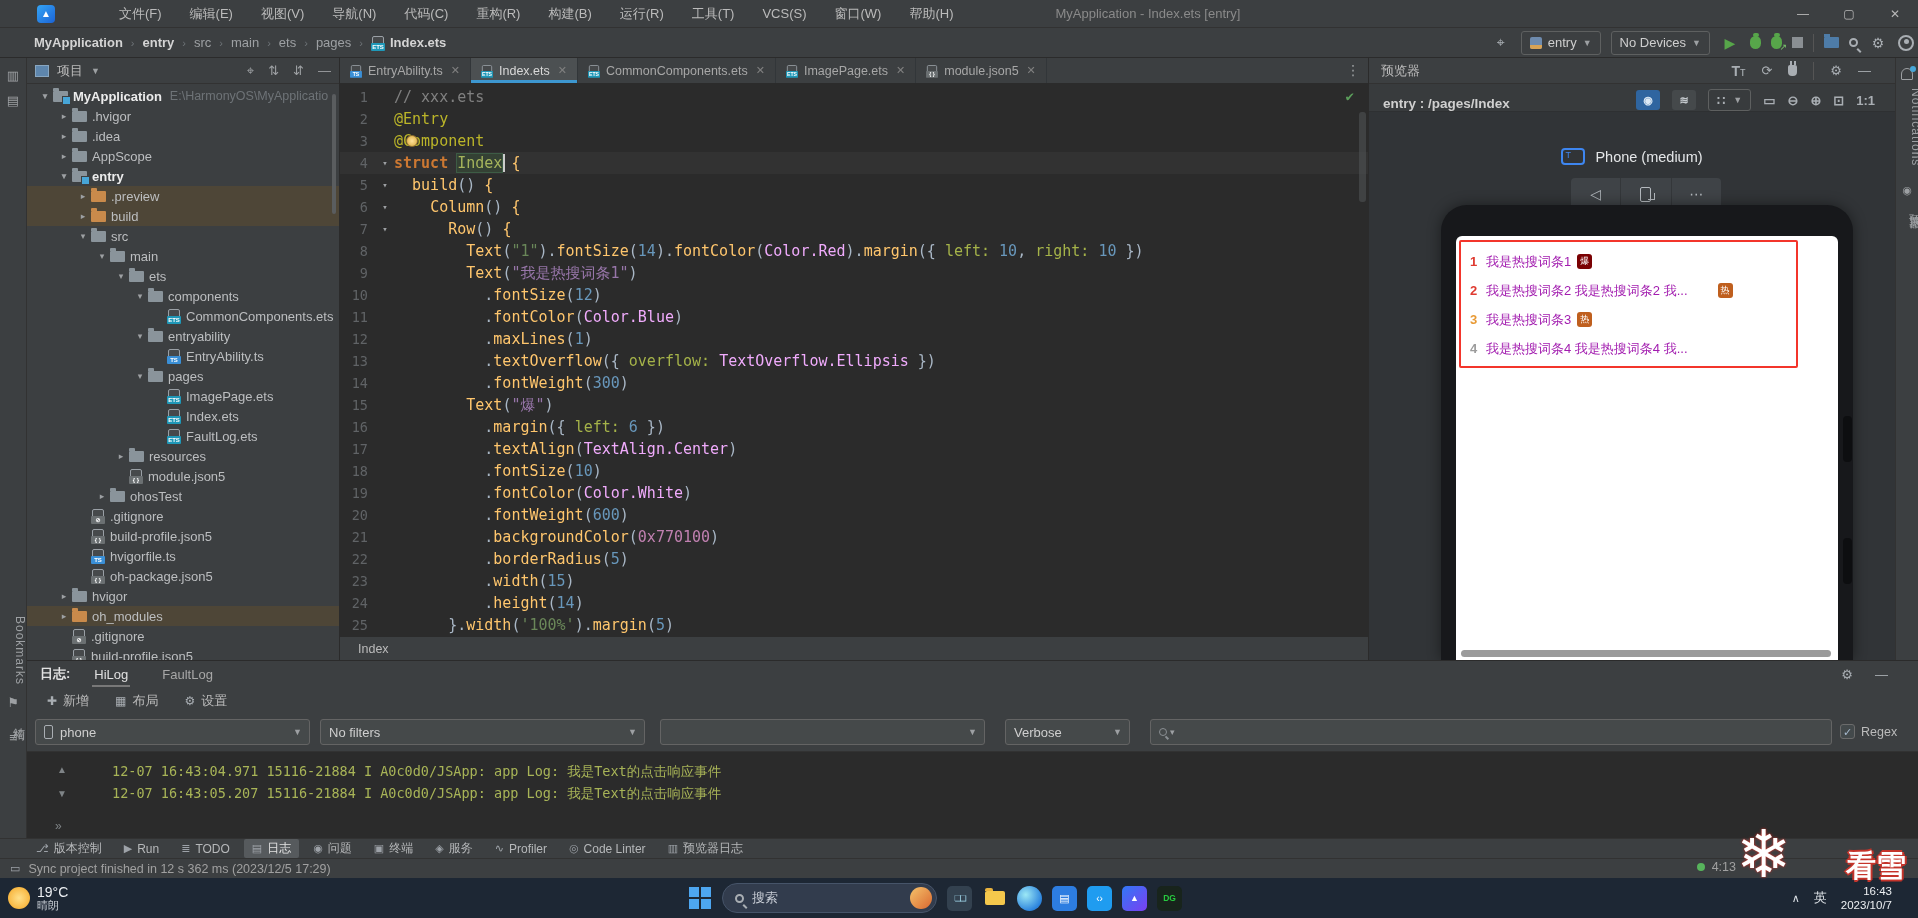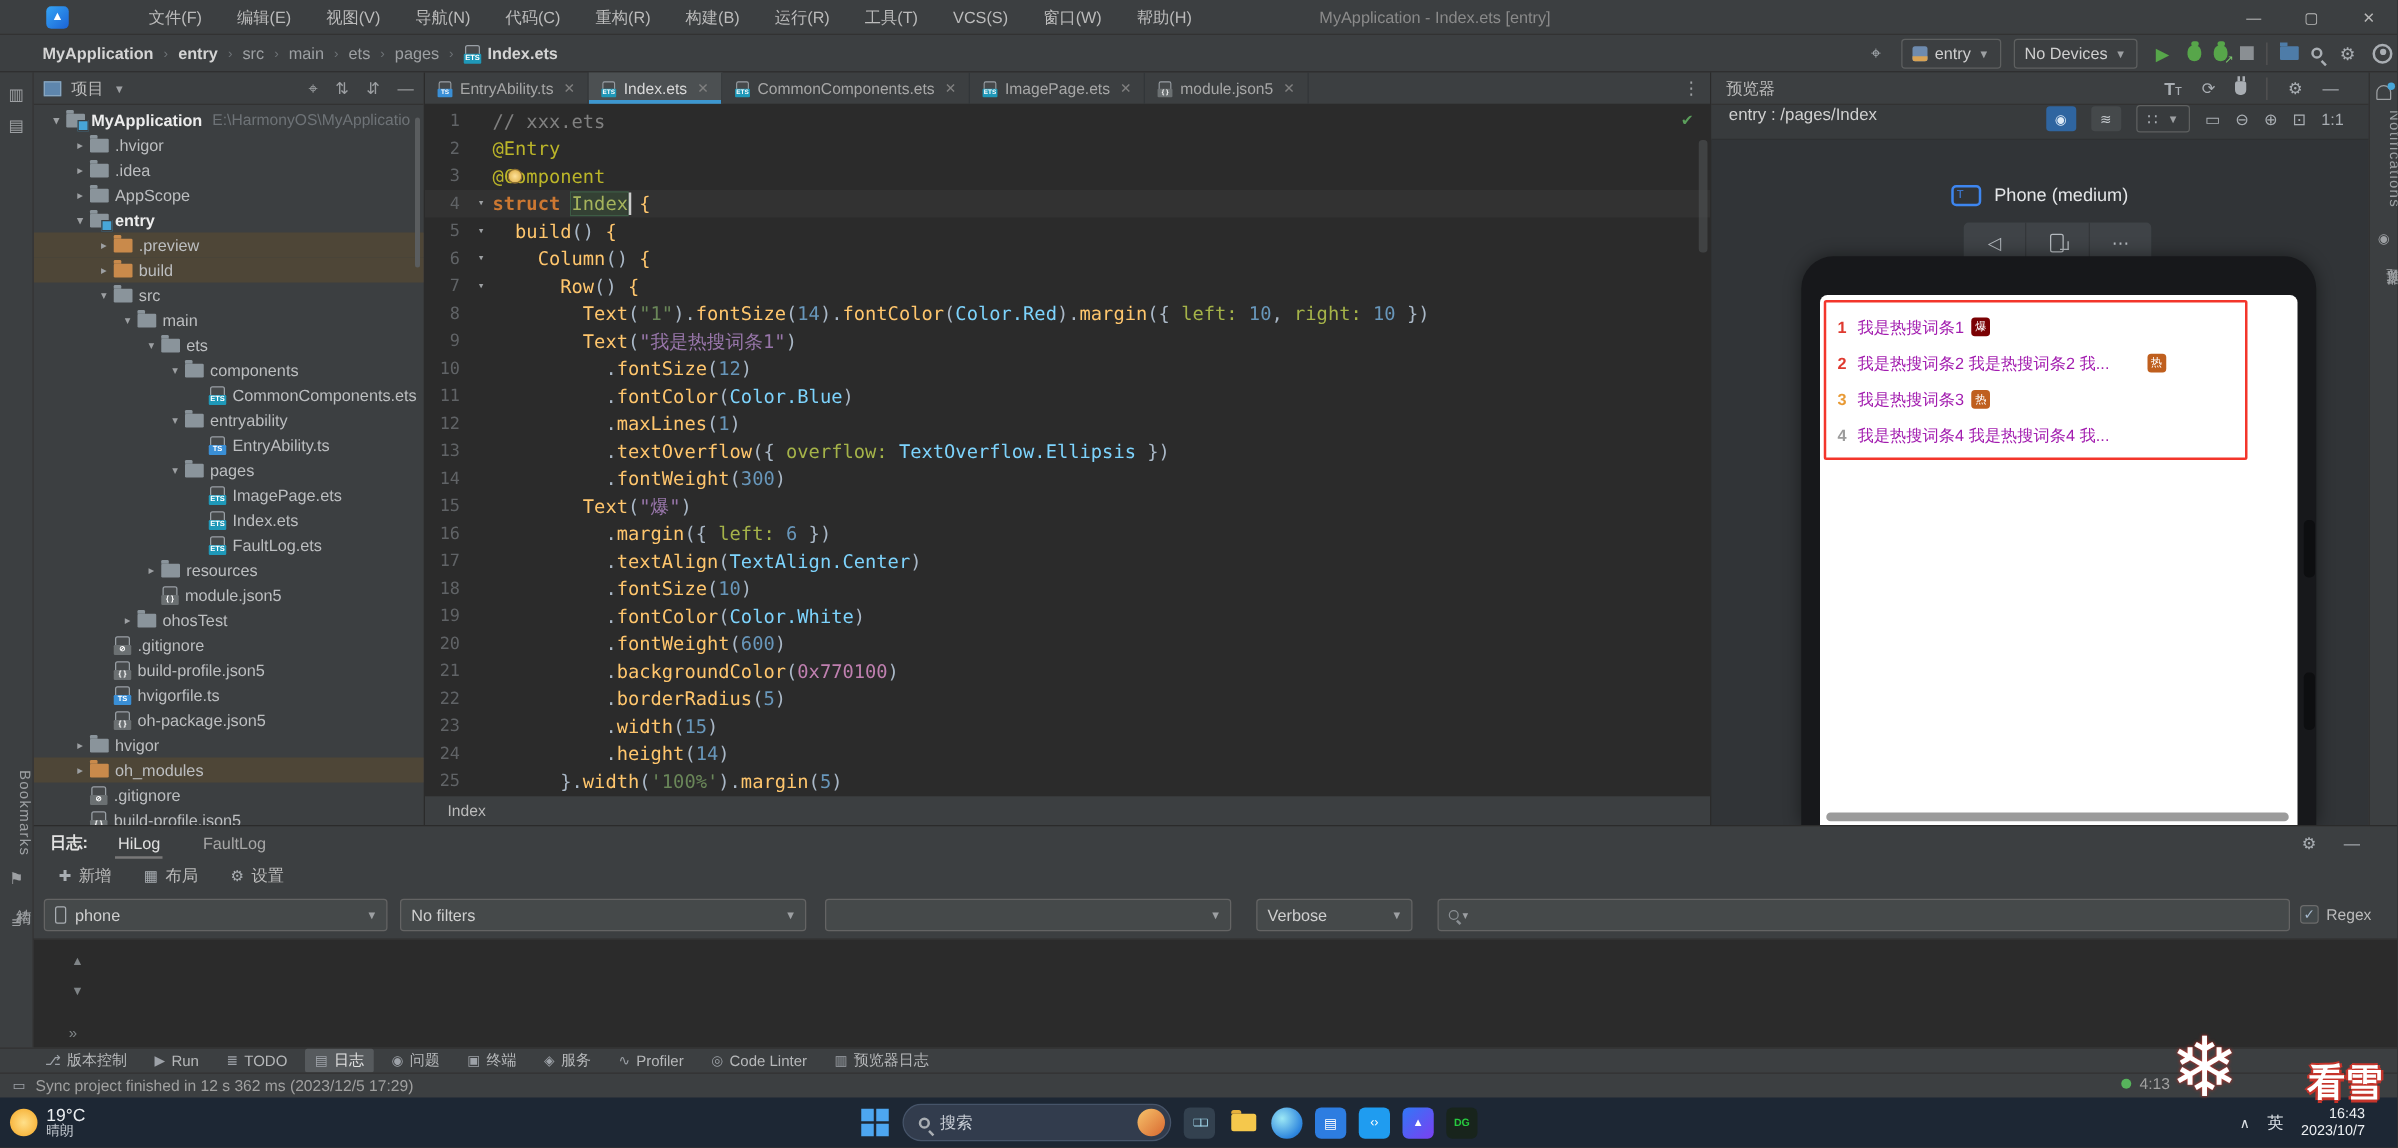--- a/index.html
+++ b/index.html
@@ -76,37 +76,37 @@
   .tab .close { color:#808080; font-size:11px; margin-left:2px; }
   .tab.active { background:#4C5052; color:#D8D8D8; box-shadow:inset 0 -3px 0 #3D97D0; }
   #tab-more { position:absolute; right:8px; top:4px; color:#9DA0A3; font-size:14px; }
   #code { position:relative; height:552px; overflow:hidden; font-family:"DejaVu Sans Mono", monospace; font-size:15px; padding-top:2px; }
   .line { display:flex; height:22px; line-height:22px; white-space:pre; }
   .line.caret-line { background:#323232; }
   .ln { width:36px; min-width:36px; text-align:right; padding-right:8px; color:#606366; font-size:13.5px; }
   .fold { width:18px; min-width:18px; color:#9DA0A3; font-size:9px; text-align:center; }
   .c-cmt{color:#808080} .c-ann{color:#BBB529} .c-kw{color:#CC7832;font-weight:bold}
   .c-fn{color:#FFC66D} .c-str{color:#6A8759} .c-cstr{color:#9876AA}
-  .c-num{color:#6897BB} .c-hex{color:#C080B0} .c-cls{color:#7dd3fc}
+  .c-num{color:#6897BB} .c-hex{color:#C080B0} .c-cls{color:#f0abfc}
   .c-key{color:#A5B349} .c-pun{color:#A9B7C6} .c-brace{color:#FFC66D}
   .c-sel{color:#A5B35C;background:#344134;box-shadow:0 0 0 1px #3D5C45}
   #bulb { position:absolute; left:66px; top:51px; width:12px; height:12px; border-radius:50%; background:radial-gradient(#FFE29A,#D7A73B); border:1px solid #8D6E2F; }
   #caret { position:absolute; left:163px; top:70px; width:1.5px; height:18px; background:#CCCCCC; }
   #ed-check { position:absolute; right:14px; top:4px; color:#5B9E5B; font-size:14px; }
   #ed-scroll { position:absolute; right:2px; top:28px; width:7px; height:90px; background:#4A4D4F; border-radius:3px; opacity:.7; }
   #ed-breadcrumb { height:24px; background:#3C3F41; border-top:1px solid #2B2B2B; display:flex; align-items:center; padding-left:18px; color:#BBBBBB; font-size:12.5px; }
 
   
   #preview { left:1368px; top:58px; width:527px; height:602px; background:#313437; border-left:1px solid #2B2B2B; }
   #pv-header { height:26px; background:#3C3F41; display:flex; align-items:center; padding:0 24px 0 12px; color:#BBBBBB; font-size:13px; border-bottom:1px solid #323232; }
   #pv-header .hicons { margin-left:auto; display:flex; gap:16px; align-items:center; color:#A9AEB3; font-size:13px; }
   .ic-tt { font-size:12px; } .ic-tt b { font-size:14px; }
   .ic-plug { width:9px; height:11px; background:#A9AEB3; border-radius:2px 2px 4px 4px; position:relative; display:inline-block; }
   .ic-plug::before { content:""; position:absolute; top:-4px; left:1.5px; width:2px; height:4px; background:#A9AEB3; box-shadow:4px 0 0 #A9AEB3; }
-  #pv-route { height:28px; background:#383B3D; display:flex; align-items:flex-start; padding:0 20px 0 14px; color:#D0D0D0; font-size:13.5px; border-bottom:1px solid #2E3032; }
+  #pv-route { height:28px; background:#383B3D; display:flex; align-items:flex-end; padding:0 20px 0 14px; color:#D0D0D0; font-size:13.5px; border-bottom:1px solid #2E3032;font-weight:bold; }
   #pv-route .hicons { margin-left:auto; display:flex; gap:12px; align-items:center; color:#A9AEB3; font-size:13px; }
   .eyebox { width:24px; height:20px; background:#2F65A0; border-radius:3px; display:flex; align-items:center; justify-content:center; color:#DCE9F5; font-size:11px; }
   .layerbox { width:24px; height:20px; background:#45494B; border-radius:3px; display:flex; align-items:center; justify-content:center; color:#C5CACE; font-size:11px; }
   .gridbox { display:flex; align-items:center; gap:8px; border:1px solid #5E6060; border-radius:3px; height:22px; padding:0 8px; }
   #pv-canvas { position:relative; height:548px; }
   #dev-label { position:absolute; left:0; right:0; top:36px; display:flex; align-items:center; justify-content:center; gap:10px; color:#E4E6E8; font-size:14.5px; }
   .phone-ic { width:24px; height:17px; border:2px solid #3E86F0; border-radius:4px; position:relative; }
   .phone-ic::after { content:"T"; position:absolute; left:2px; top:0px; font-size:9px; color:#3E86F0; }
   #dev-pill { position:absolute; left:202px; top:66px; width:150px; height:32px; background:#3F4347; border-radius:4px; display:flex; }
   #dev-pill .cell { flex:1; display:flex; align-items:center; justify-content:center; color:#B5BABF; font-size:14px; border-right:1px solid #34373A; }
@@ -625,20 +625,24 @@
           <span class="dd-arrow" style="position:static">▾</span>
       </div>
       <div style="position:absolute;left:1813px;top:9px;display:flex;align-items:center">
         <span class="cb">✓</span>
         <span style="font-size:12.5px;color:#BBBBBB">Regex</span>
       </div>
     </div>
     <div id="hl-logarea">
       <span class="log-arrow" style="top:12px">▲</span>
       <span class="log-arrow" style="top:36px">▼</span>
+      <div id="logs">
+          <div class="logline">12-07 16:43:04.971 15116-21884 I A0c0d0/JSApp: app Log: 我是Text的点击响应事件</div>
+          <div class="logline">12-07 16:43:05.207 15116-21884 I A0c0d0/JSApp: app Log: 我是Text的点击响应事件</div>
+        </div>
       <span id="log-more">»</span>
     </div>
   </div>
 
   <div id="bottombar" class="abs">
       <span class="bitem">
         <span class="bic">⎇</span>
         <span>版本控制</span>
       </span>
       <span class="bitem">

